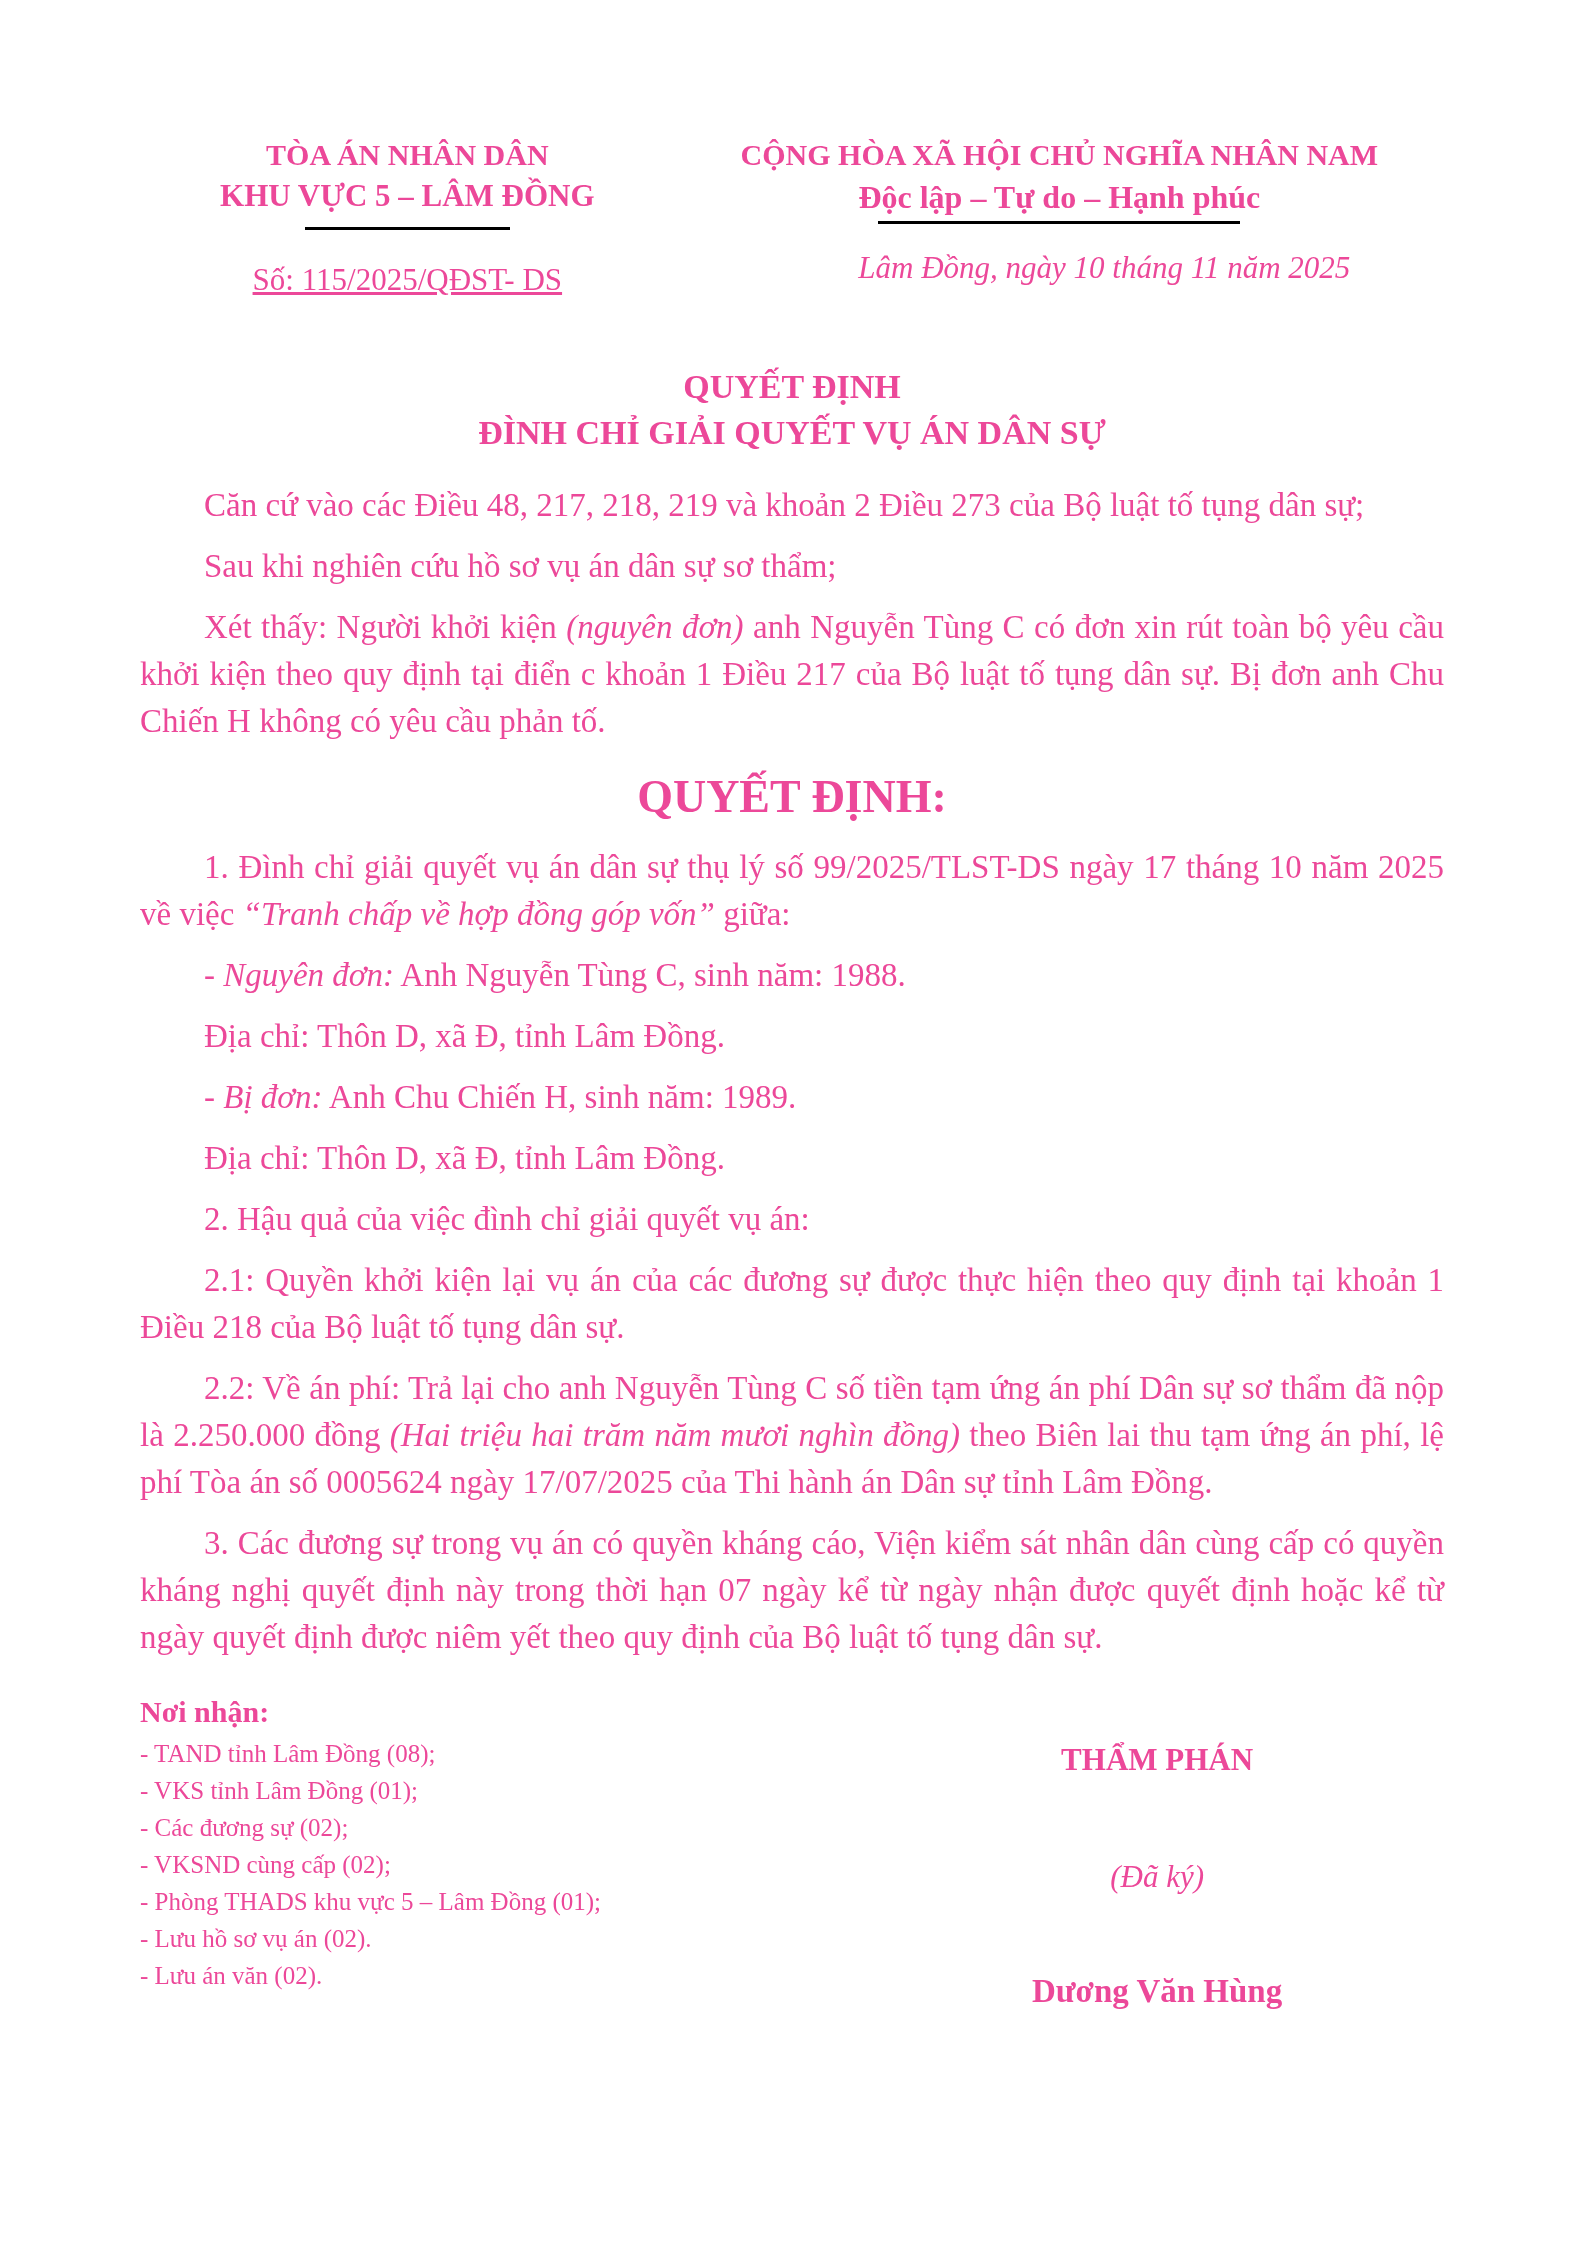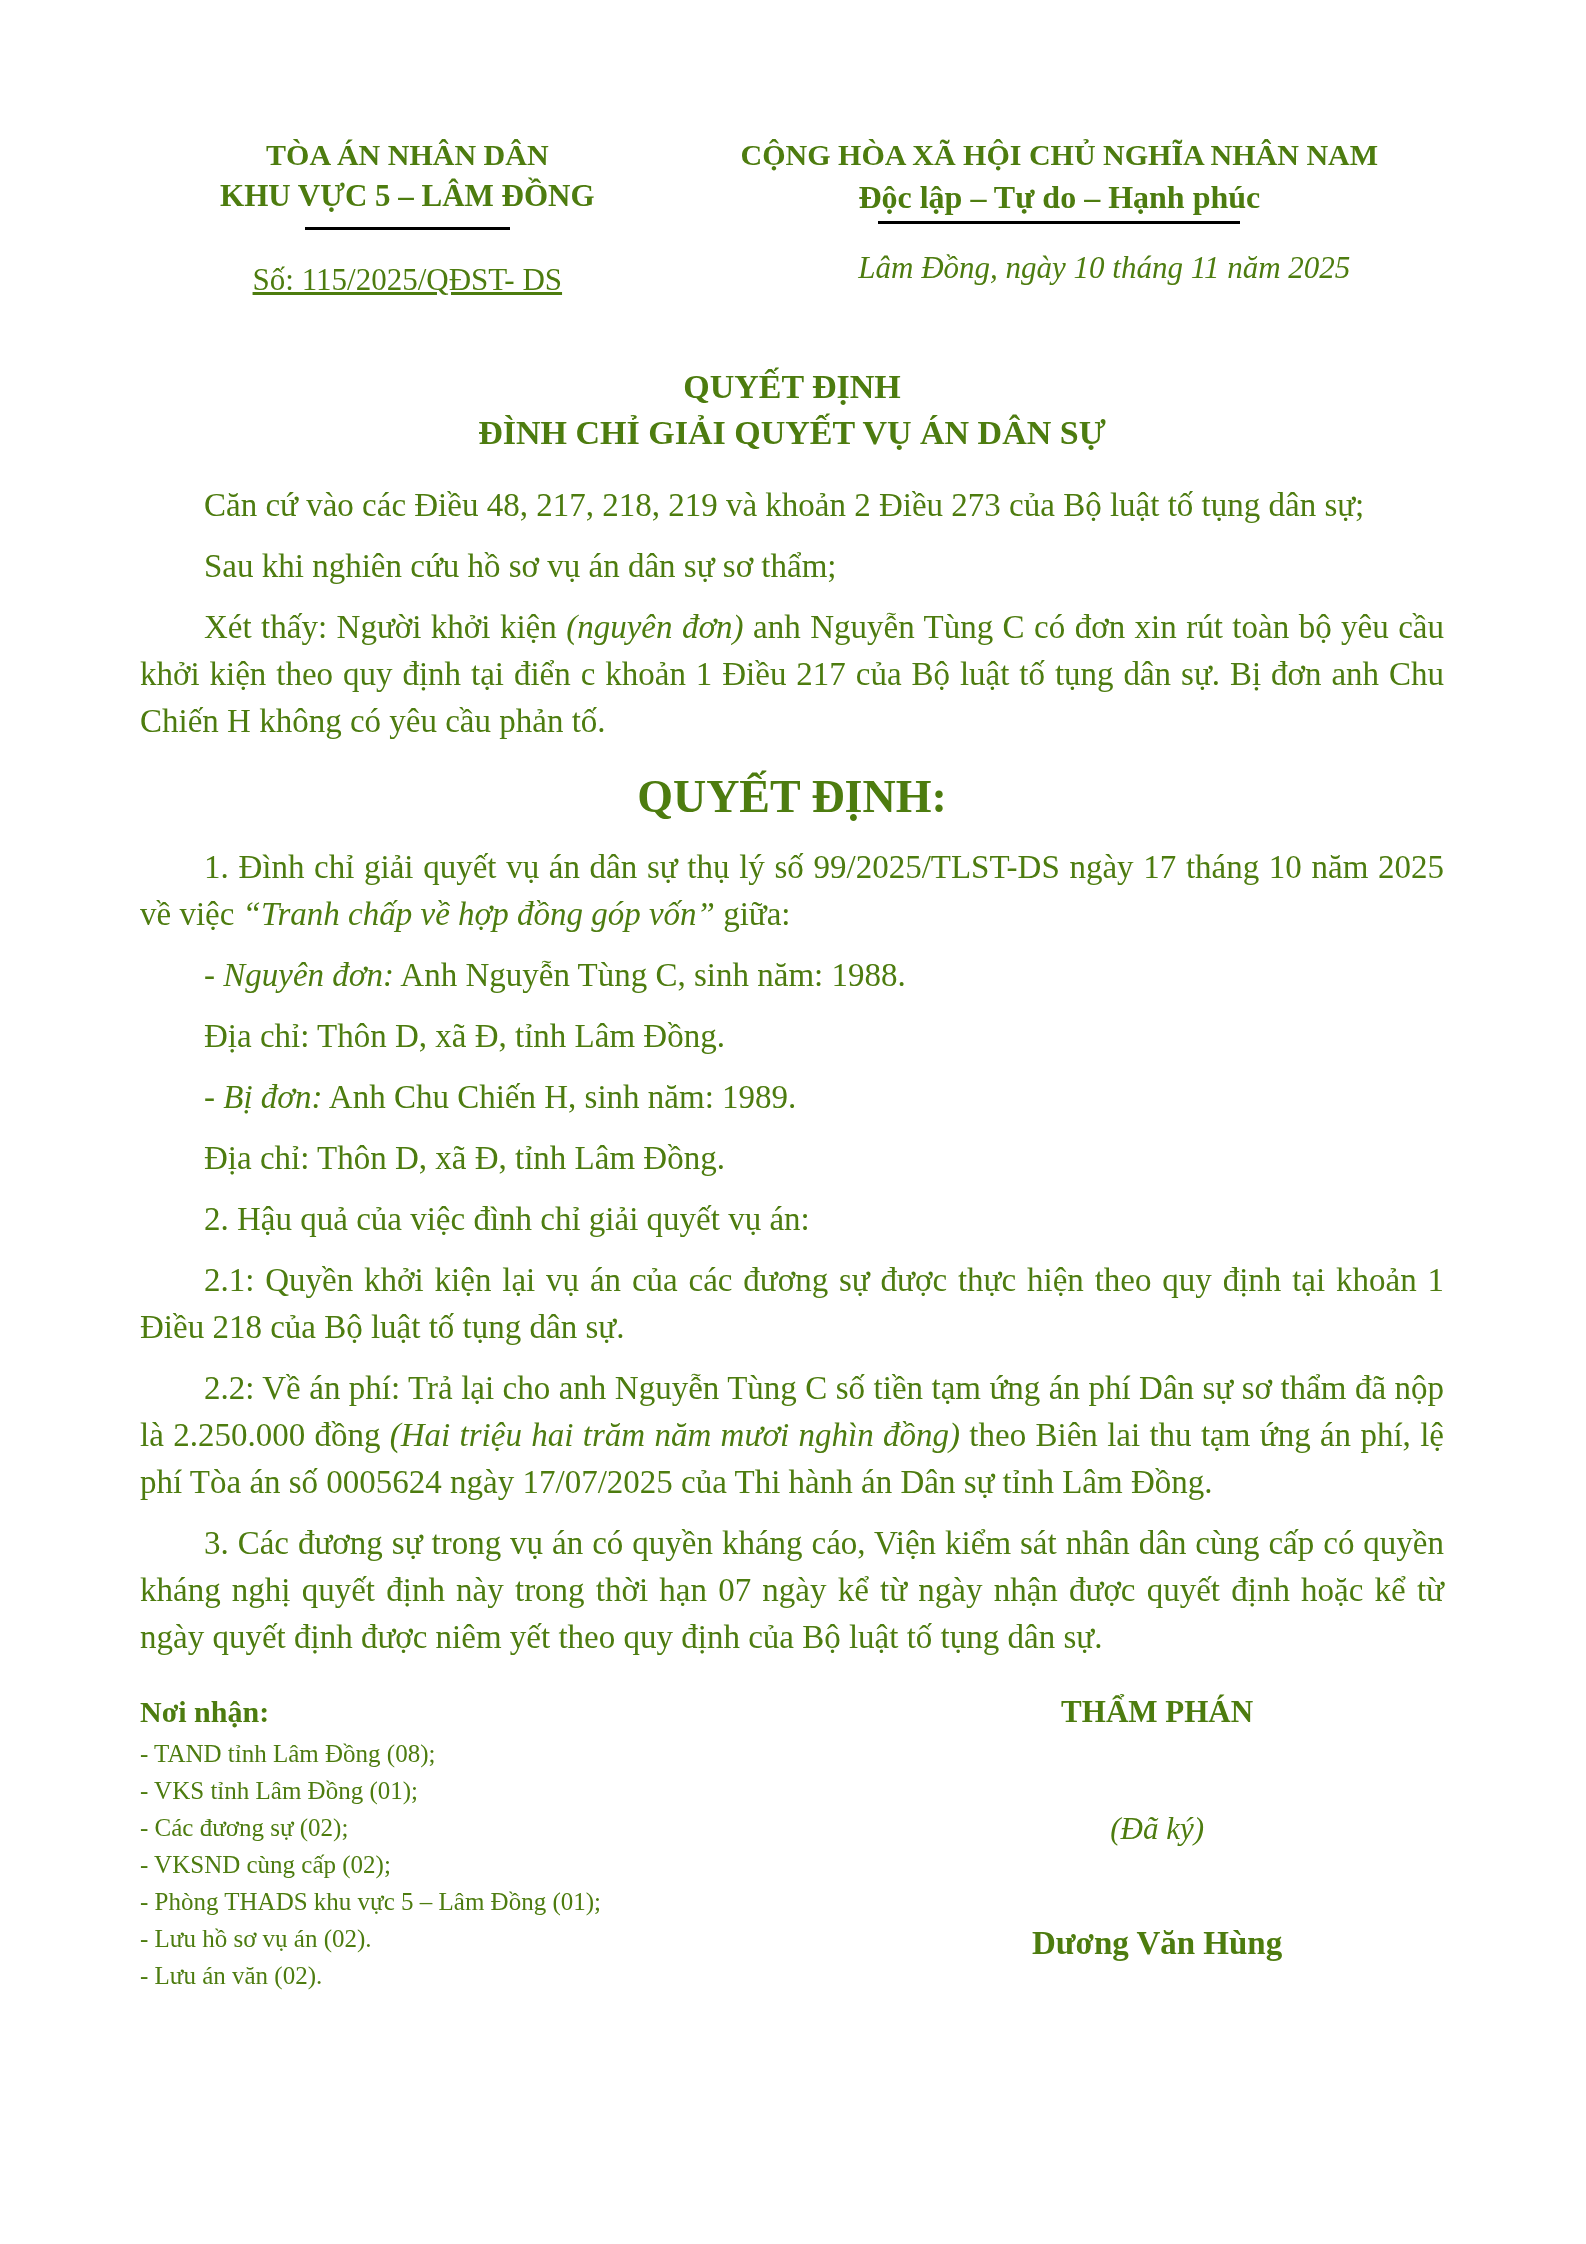--- a/index.html
+++ b/index.html
@@ -5,21 +5,21 @@
   html, body {
     margin: 0;
     padding: 0;
     background: #ffffff;
   }
   .page {
     position: relative;
     width: 1586px;
     height: 2244px;
     background: #ffffff;
-    color: #4d7c0f;
+    color: #ec4899;
     font-family: "Liberation Serif", "DejaVu Serif", serif;
     box-sizing: border-box;
     padding: 135px 142px 60px 140px;
     overflow: hidden;
   }
   
   .header {
     display: flex;
     flex-direction: row;
     align-items: flex-start;
@@ -123,20 +123,21 @@
     font-family: "Liberation Serif", "DejaVu Serif", serif;
   }
   .signature {
     width: 44%;
     text-align: center;
   }
   .judge-title {
     font-weight: bold;
     font-size: 31px;
     line-height: 42px;
+    margin-top: 48px;
   }
   .signed-note {
     margin-top: 78px;
     font-style: italic;
     font-size: 31px;
   }
   .judge-name {
     margin-top: 78px;
     font-weight: bold;
     font-size: 33px;

